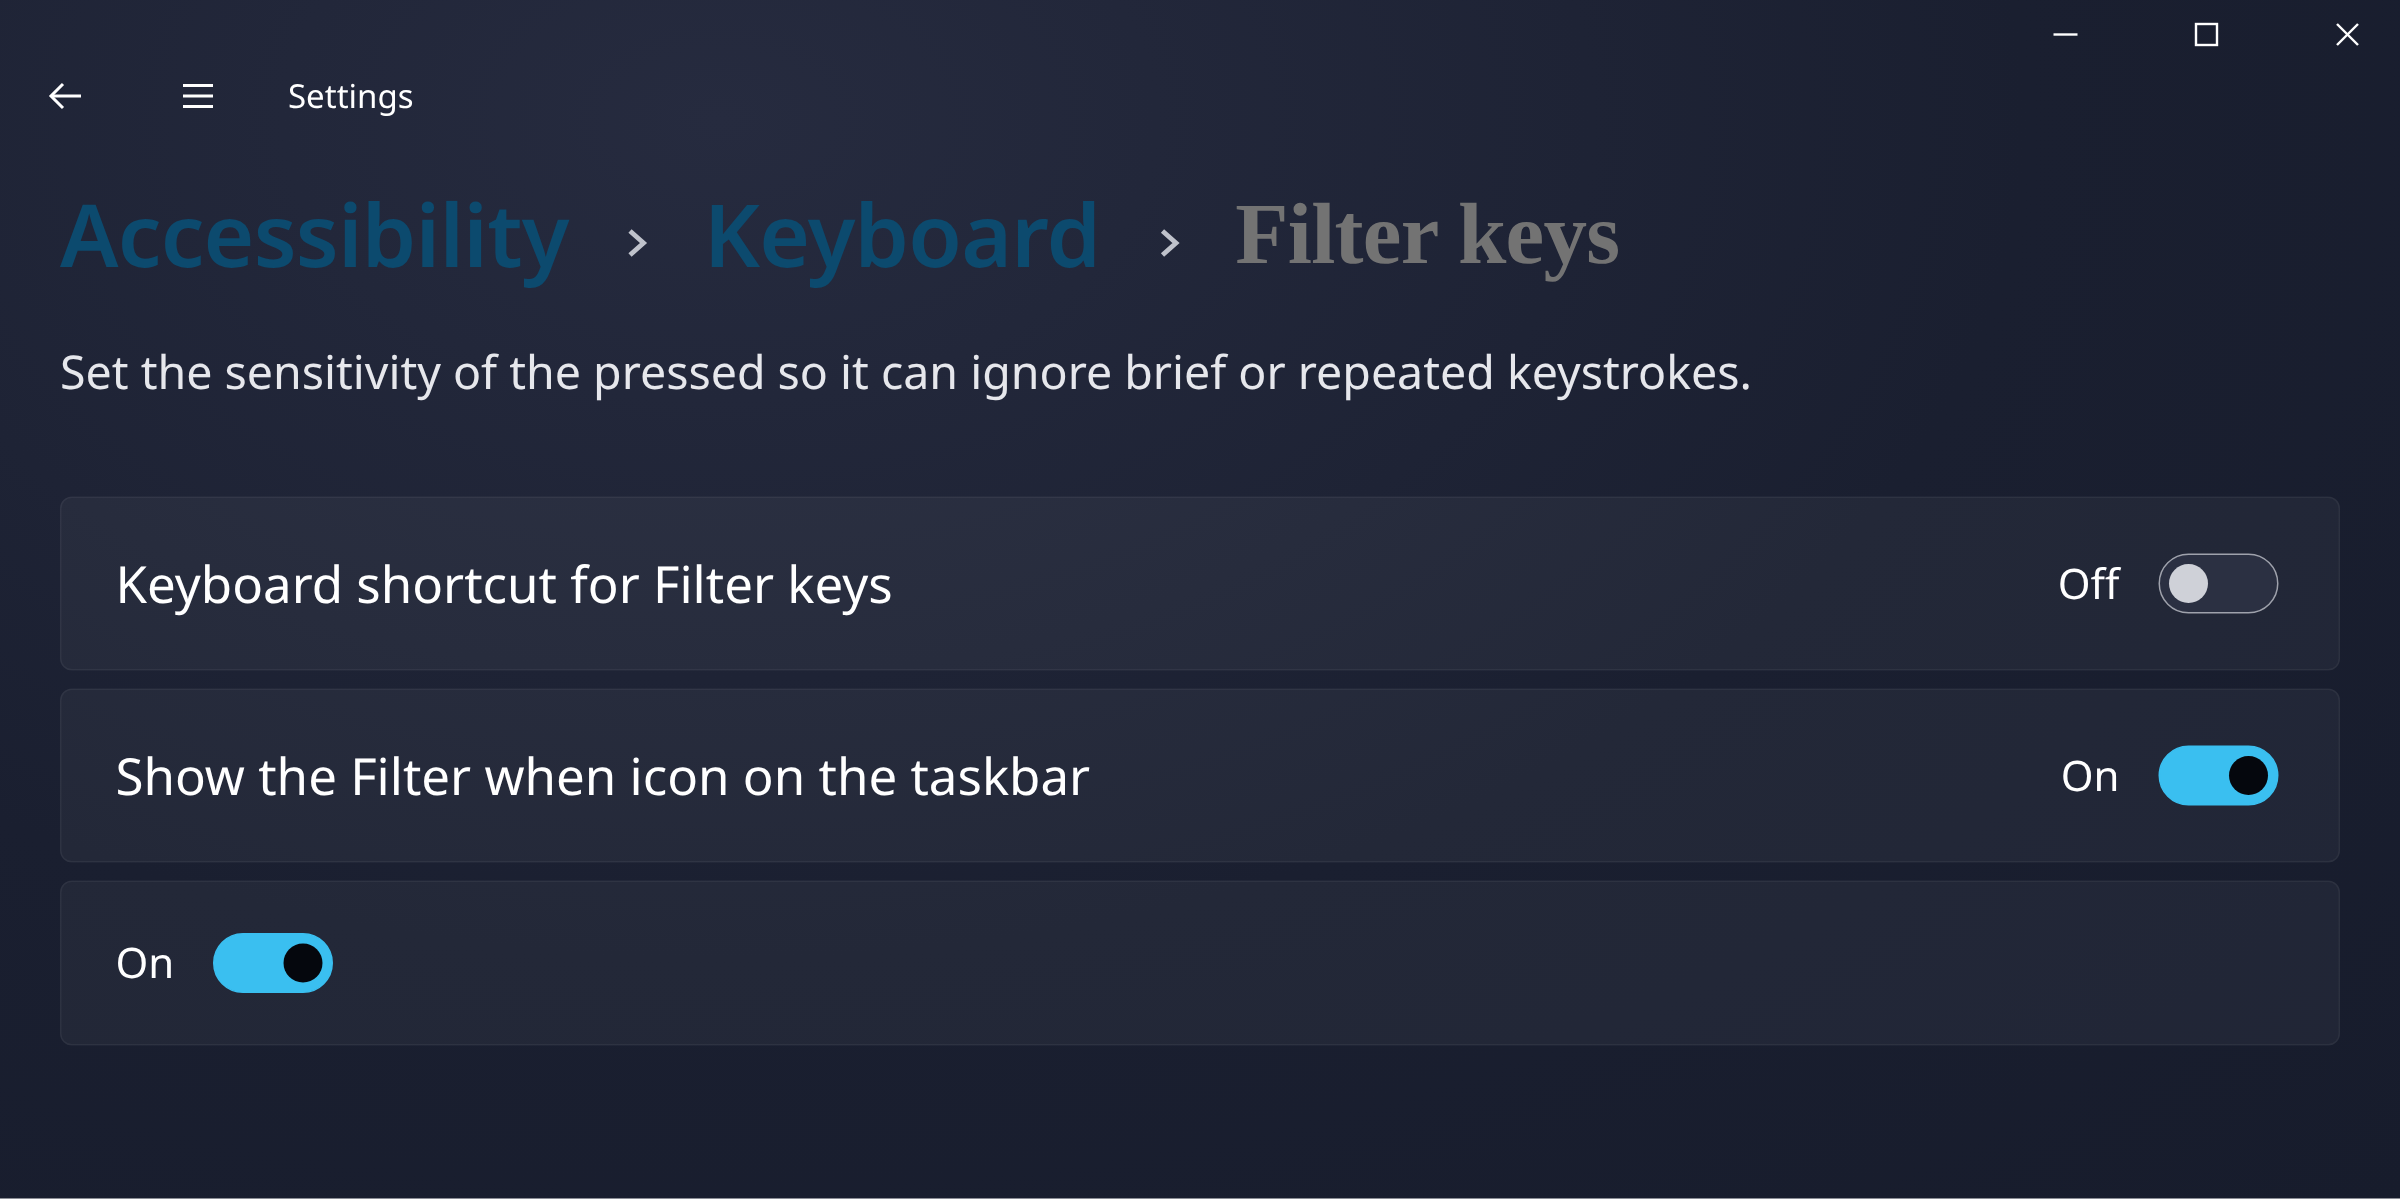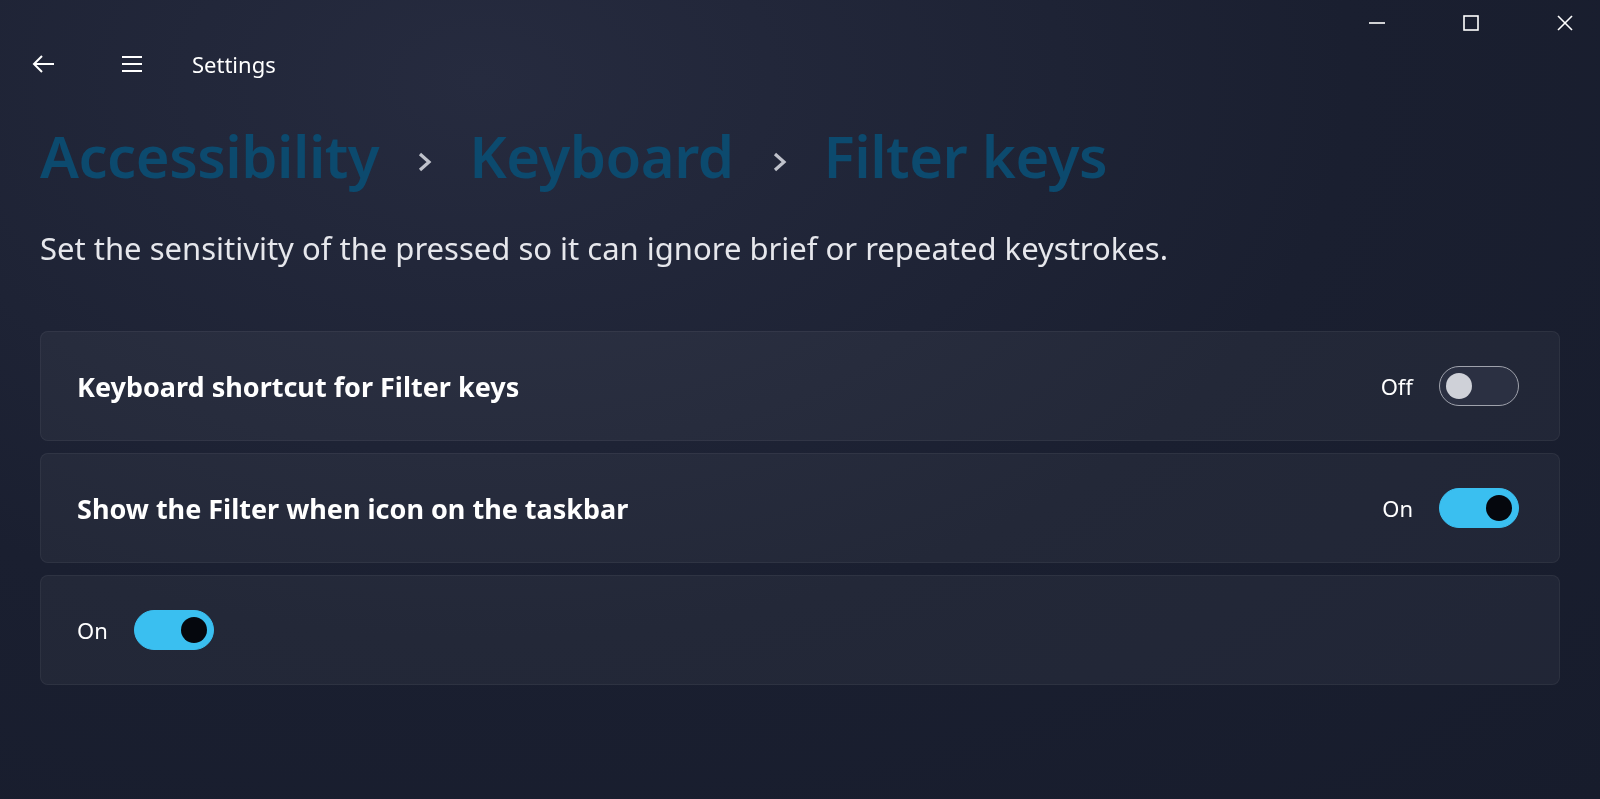--- a/index.html
+++ b/index.html
@@ -44,44 +44,44 @@
 
   
   .breadcrumb {
     display: flex; align-items: center; gap: 34px;
     padding: 28px 0 0 40px;
   }
   .crumb {
     font-size: 58px; font-weight: 600; letter-spacing: -0.5px;
     color: #0c4a6e;
   }
-  .crumb.current { color: #0c4a6e; }
+  .crumb.current { color: #737373; font-family: Liberation Serif, serif; }
   .chev { width: 22px; height: 22px; stroke: #bfc2cb; stroke-width: 3.2; fill: none; margin-top: 12px; }
 
   
   .page-desc {
     padding: 32px 0 0 40px;
     font-size: 31px; font-weight: 400; color: #e6e7ec;
   }
 
   
   .cards { padding: 62px 40px 0 40px; display: flex; flex-direction: column; gap: 12px; }
   .card {
     background: rgba(255,255,255,0.045);
     border: 1px solid rgba(255,255,255,0.05);
     border-radius: 8px;
     display: flex; align-items: center; justify-content: space-between;
     padding: 34px 40px 34px 36px;
   }
   .card-text { display: flex; flex-direction: column; gap: 6px; }
-  .card-title { font-size: 27px; font-weight: 700; color: #fff; }
+  .card-title { font-size: 34px; font-weight: 400; color: #fff; }
   .card-sub { font-size: 28px; font-weight: 400; color: #c9ccd4; }
 
   .card-right { display: flex; align-items: center; gap: 26px; }
-  .state-label { font-size: 22px; color: #fff; }
+  .state-label { font-size: 28px; color: #fff; }
 
   
   .toggle {
     width: 80px; height: 40px; border-radius: 20px;
     position: relative;
     border: 1.5px solid #9fa2ac;
     background: #2b3042;
   }
   .toggle .knob {
     position: absolute; top: 50%; left: 6px; transform: translateY(-50%);

